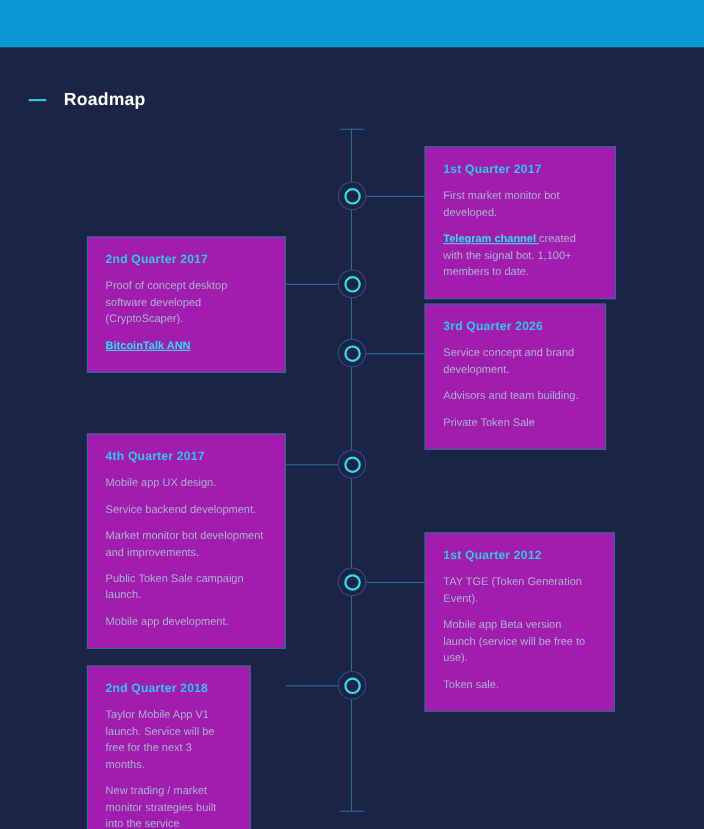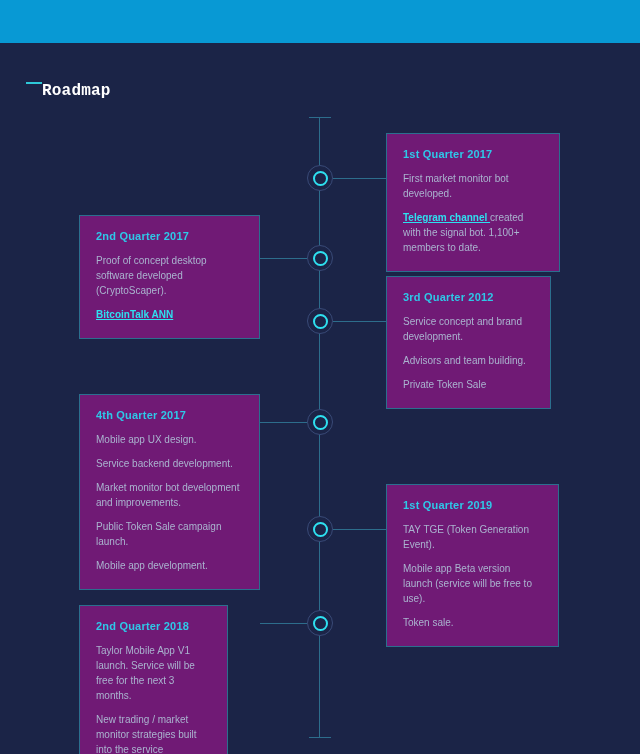--- a/index.html
+++ b/index.html
@@ -21,23 +21,22 @@
     width: 640px;
     height: 43px;
     background: #0899d4;
   }
 
   
   .heading {
     position: absolute;
     left: 26px; top: 82px;
     display: flex;
-    align-items: flex-start;
-    gap: 0;
-    font-family: Liberation Mono, monospace;
+    align-items: center;
+    gap: 16px;
   }
   .heading-dash {
     width: 16px;
     height: 2px;
     background: #2ec8d8;
     display: block;
   }
   .heading-title {
     color: #ffffff;
     font-size: 16px;
@@ -89,21 +88,21 @@
   .connector {
     position: absolute;
     height: 1px;
     background: #2d6d8c;
   }
 
   
   .card {
     position: absolute;
     border: 1px solid #2b6f8e;
-    background: #701a75;
+    background: #a21caf;
     padding: 14px 16px 16px 16px;
   }
   .card-title {
     color: #2ec8e8;
     font-size: 11px;
     font-weight: bold;
     margin-bottom: 11px;
     letter-spacing: 0.2px;
   }
   .card-line {
@@ -175,37 +174,37 @@
   <div class="card-line"><a class="card-link">Telegram channel </a><span>created with the signal bot. 1,100+ members to date.</span></div>
 </div>
 
 <div class="card" id="card-q2-2017">
   <div class="card-title">2nd Quarter 2017</div>
   <div class="card-line">Proof of concept desktop software developed (CryptoScaper).</div>
   <div class="card-line"><a class="card-link">BitcoinTalk ANN</a></div>
 </div>
 
 <div class="card" id="card-q3-2017">
-  <div class="card-title">3rd Quarter 2012</div>
+  <div class="card-title">3rd Quarter 2026</div>
   <div class="card-line">Service concept and brand development.</div>
   <div class="card-line">Advisors and team building.</div>
   <div class="card-line">Private Token Sale</div>
 </div>
 
 <div class="card" id="card-q4-2017">
   <div class="card-title">4th Quarter 2017</div>
   <div class="card-line">Mobile app UX design.</div>
   <div class="card-line">Service backend development.</div>
   <div class="card-line">Market monitor bot development and improvements.</div>
   <div class="card-line">Public Token Sale campaign launch.</div>
   <div class="card-line">Mobile app development.</div>
 </div>
 
 <div class="card" id="card-q1-2018">
-  <div class="card-title">1st Quarter 2019</div>
+  <div class="card-title">1st Quarter 2012</div>
   <div class="card-line">TAY TGE (Token Generation Event).</div>
   <div class="card-line">Mobile app Beta version launch (service will be free to use).</div>
   <div class="card-line">Token sale.</div>
 </div>
 
 <div class="card" id="card-q2-2018">
   <div class="card-title">2nd Quarter 2018</div>
   <div class="card-line">Taylor Mobile App V1 launch. Service will be free for the next 3 months.</div>
   <div class="card-line">New trading / market monitor strategies built into the service</div>
 </div>

